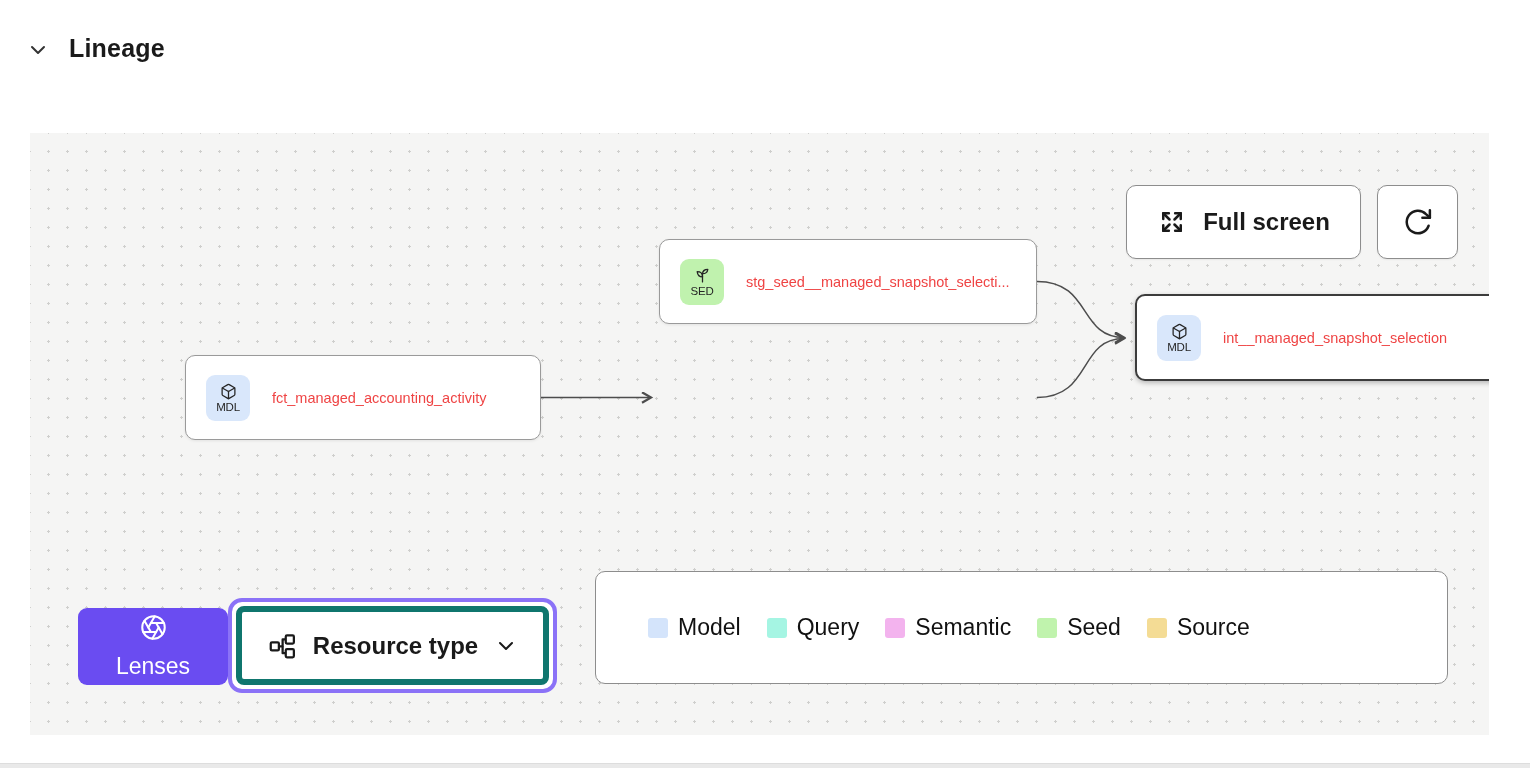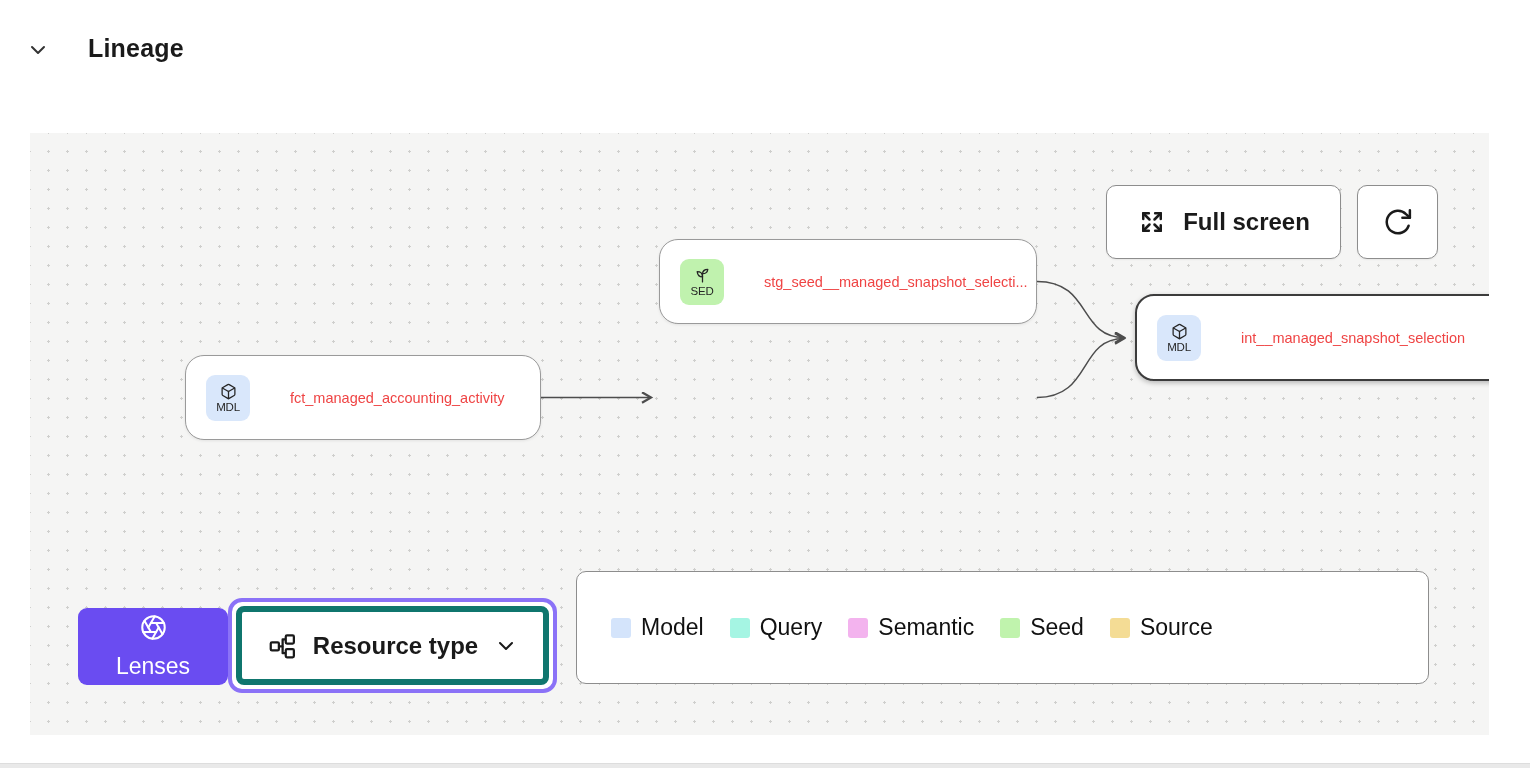--- a/index.html
+++ b/index.html
@@ -2,40 +2,40 @@
 <html><head>
 <meta charset="utf-8">
 <style>
   * { margin:0; padding:0; box-sizing:border-box; }
   html,body { width:1530px; height:768px; background:#ffffff; overflow:hidden;
     font-family:"Liberation Sans","DejaVu Sans",sans-serif; color:#1a1a1a; }
 
   
   .page-header { position:absolute; left:0; top:0; width:1530px; height:100px; background:#fff; }
   .collapse-chevron { position:absolute; left:26px; top:38px; width:24px; height:24px; cursor:pointer; }
-  .page-title { position:absolute; left:88px; top:34px; font-size:25px; font-weight:700; letter-spacing:.2px; }
+  .page-title { position:absolute; left:69px; top:34px; font-size:25px; font-weight:700; letter-spacing:.2px; }
 
   
   .canvas { position:absolute; left:30px; top:133px; width:1459px; height:602px;
     background-color:#f5f5f4;
     background-image:radial-gradient(circle,#cfcfcd 1.2px, transparent 1.4px);
     background-size:19px 19px; background-position:9px 9px; overflow:hidden; }
 
   .edges { position:absolute; left:0; top:0; width:1459px; height:602px; pointer-events:none; }
 
   
   .tool-btn { position:absolute; background:#fff; border:1.5px solid #8d8d8d; border-radius:10px;
     display:flex; align-items:center; justify-content:center; gap:16px; cursor:pointer;
-    box-shadow:0 1px 2px rgba(0,0,0,.06); }
+    box-shadow:0 1px 2px rgba(0,0,0,.06);margin-left:20px; }
   .fullscreen-btn { left:1076px; top:52px; width:235px; height:74px; font-size:24px; font-weight:600; }
   .refresh-btn { left:1327px; top:52px; width:81px; height:74px; }
 
   
-  .node { position:absolute; height:85px; background:#fff; border:1.5px solid #9a9a9a; border-radius:19px;
-    display:flex; align-items:center; padding-left:20px; gap:40px; cursor:pointer;
+  .node { position:absolute; height:85px; background:#fff; border:1.5px solid #9a9a9a; border-radius:10px;
+    display:flex; align-items:center; padding-left:20px; gap:22px; cursor:pointer;
     box-shadow:0 1px 3px rgba(0,0,0,.08); }
   .node-fct { left:155px; top:222px; width:356px; }
   .node-sed { left:629px; top:106px; width:378px; }
   .node-snp { left:629px; top:222px; width:378px; }
   .node-int { left:1105px; top:161px; width:420px; height:87px; border:2.5px solid #3c3c3c;
     box-shadow:0 2px 5px rgba(0,0,0,.25); }
   .badge { width:44px; height:46px; border-radius:9px; display:flex; flex-direction:column;
     align-items:center; justify-content:center; gap:1px; flex:none; }
   .badge svg { display:block; }
   .badge-text { font-size:11.5px; font-weight:500; color:#262626; letter-spacing:-.2px; }
@@ -44,23 +44,23 @@
   
   .lenses-btn { position:absolute; left:48px; top:475px; width:150px; height:77px; border-radius:9px;
     display:flex; align-items:center; justify-content:center; gap:12px; color:#fff;
     font-size:23px; font-weight:500; cursor:pointer;flex-direction:column; }
   .dropdown-ring { position:absolute; left:198px; top:465px; width:329px; height:95px;
     border:4px solid #8b72f7; border-radius:14px; background:#fff; padding:4px; cursor:pointer; }
   .dropdown-btn { width:100%; height:100%; background:#fff; border:6px solid #0f766e; border-radius:8px;
     display:flex; align-items:center; justify-content:center; gap:16px; font-size:24px; font-weight:700; }
 
   
-  .legend { position:absolute; left:546px; top:438px; width:853px; height:113px; background:#fff;
+  .legend { position:absolute; left:565px; top:438px; width:853px; height:113px; background:#fff;
     border:1.5px solid #8d8d8d; border-radius:10px; display:flex; flex-direction:column;
-    justify-content:center; gap:13px; padding:0 34px; }
+    justify-content:center; gap:13px; padding:0 52px; }
   .legend-row { display:flex; align-items:center; column-gap:26px; }
   .legend-item { display:flex; align-items:center; gap:10px; font-size:23px; font-weight:500; color:#111; }
   .swatch { width:20px; height:20px; border-radius:3px; flex:none; }
 
   .bottom-divider { position:absolute; left:0; top:763px; width:1530px; height:5px;
     background:#e9e9e9; border-top:1px solid #ddd; }
 
   svg.icon { display:block; }
 </style>
 </head>

